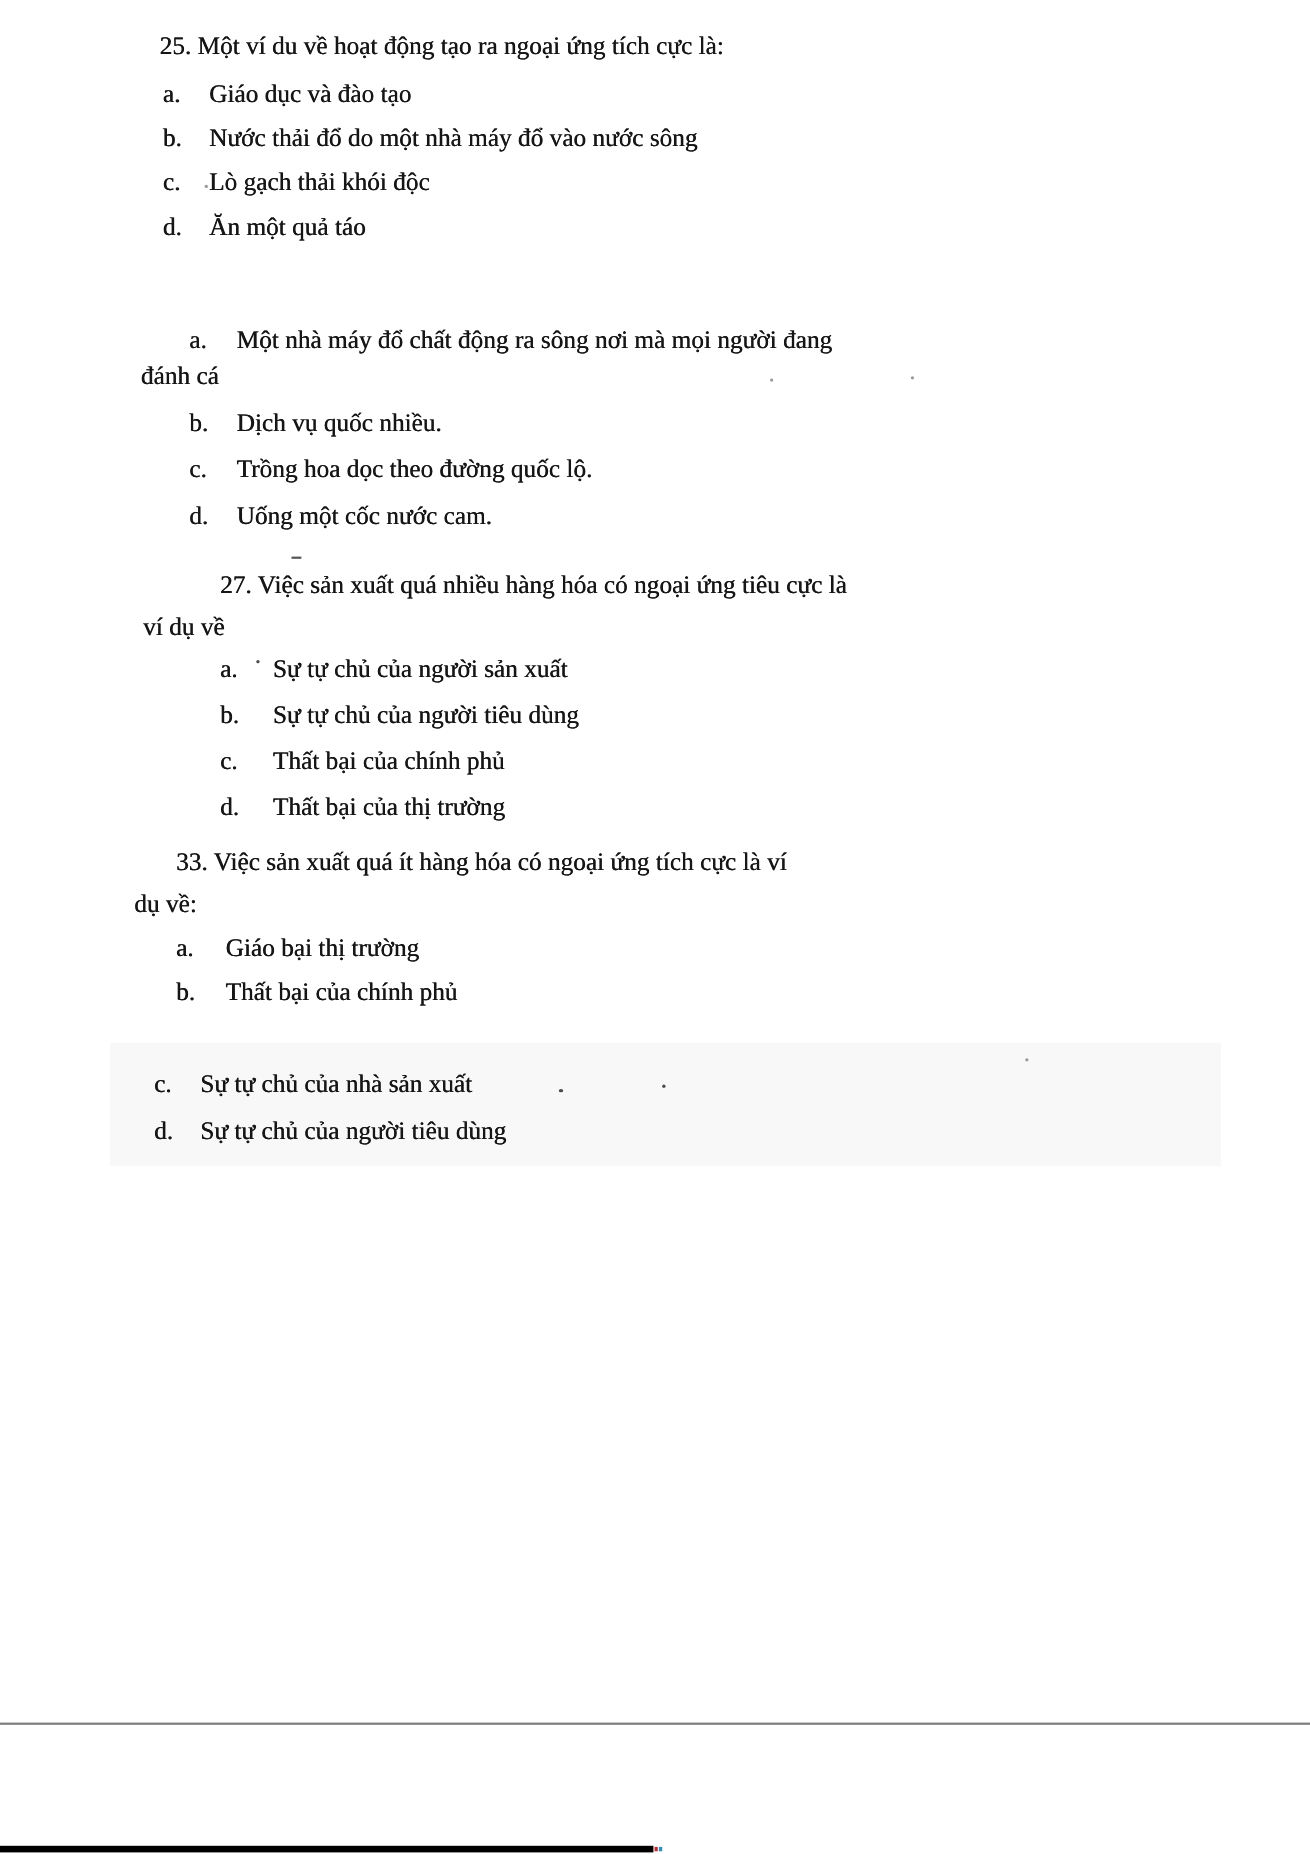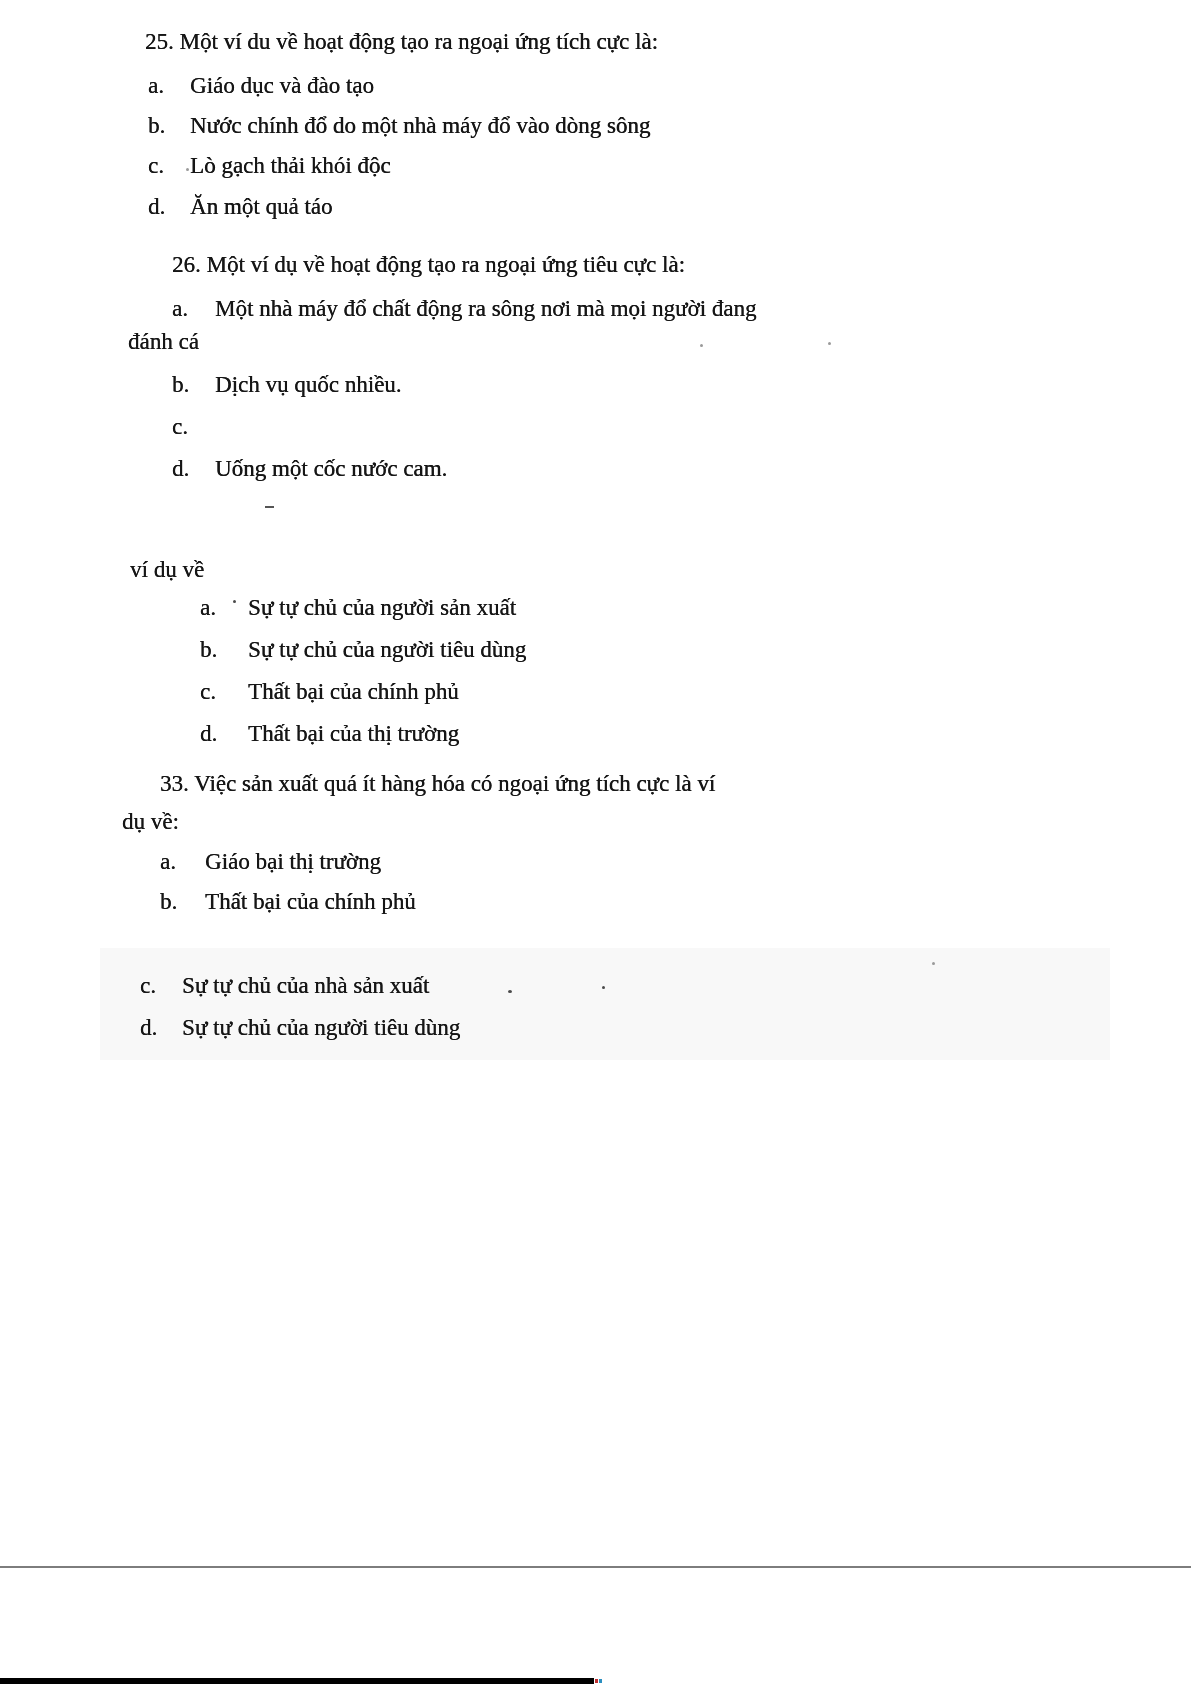--- a/index.html
+++ b/index.html
@@ -42,49 +42,50 @@
 
 <div class="page">
 
   <div class="line" style="left:145px;top:28px">25. Một ví du về hoạt động tạo ra ngoại ứng tích cực là:</div>
   <div class="line opt w42" style="left:148px;top:72px">
     <span class="letter">a.</span>
     <span>Giáo dục và đào tạo</span>
   </div>
   <div class="line opt w42" style="left:148px;top:112px">
     <span class="letter">b.</span>
-    <span>Nước chính đổ do một nhà máy đổ vào dòng sông</span>
+    <span>Nước thải đổ do một nhà máy đổ vào nước sông</span>
   </div>
   <div class="line opt w42" style="left:148px;top:152px">
     <span class="letter">c.</span>
     <span>Lò gạch thải khói độc</span>
   </div>
   <div class="line opt w42" style="left:148px;top:193px">
     <span class="letter">d.</span>
     <span>Ăn một quả táo</span>
   </div>
 
-  <div class="line" style="left:172px;top:251px">26. Một ví dụ về hoạt động tạo ra ngoại ứng tiêu cực là:</div>
   <div class="line opt w43" style="left:172px;top:295px">
     <span class="letter">a.</span>
     <span>Một nhà máy đổ chất động ra sông nơi mà mọi người đang</span>
   </div>
   <div class="line" style="left:128px;top:328px">đánh cá</div>
   <div class="line opt w43" style="left:172px;top:371px">
     <span class="letter">b.</span>
     <span>Dịch vụ quốc nhiều.</span>
   </div>
   <div class="line opt w43" style="left:172px;top:413px">
     <span class="letter">c.</span>
+    <span>Trồng hoa dọc theo đường quốc lộ.</span>
   </div>
   <div class="line opt w43" style="left:172px;top:455px">
     <span class="letter">d.</span>
     <span>Uống một cốc nước cam.</span>
   </div>
 
+  <div class="line" style="left:200px;top:518px">27. Việc sản xuất quá nhiều hàng hóa có ngoại ứng tiêu cực là</div>
   <div class="line" style="left:130px;top:556px">ví dụ về</div>
   <div class="line opt w48" style="left:200px;top:594px">
     <span class="letter">a.</span>
     <span>Sự tự chủ của người sản xuất</span>
   </div>
   <div class="line opt w48" style="left:200px;top:636px">
     <span class="letter">b.</span>
     <span>Sự tự chủ của người tiêu dùng</span>
   </div>
   <div class="line opt w48" style="left:200px;top:678px">

